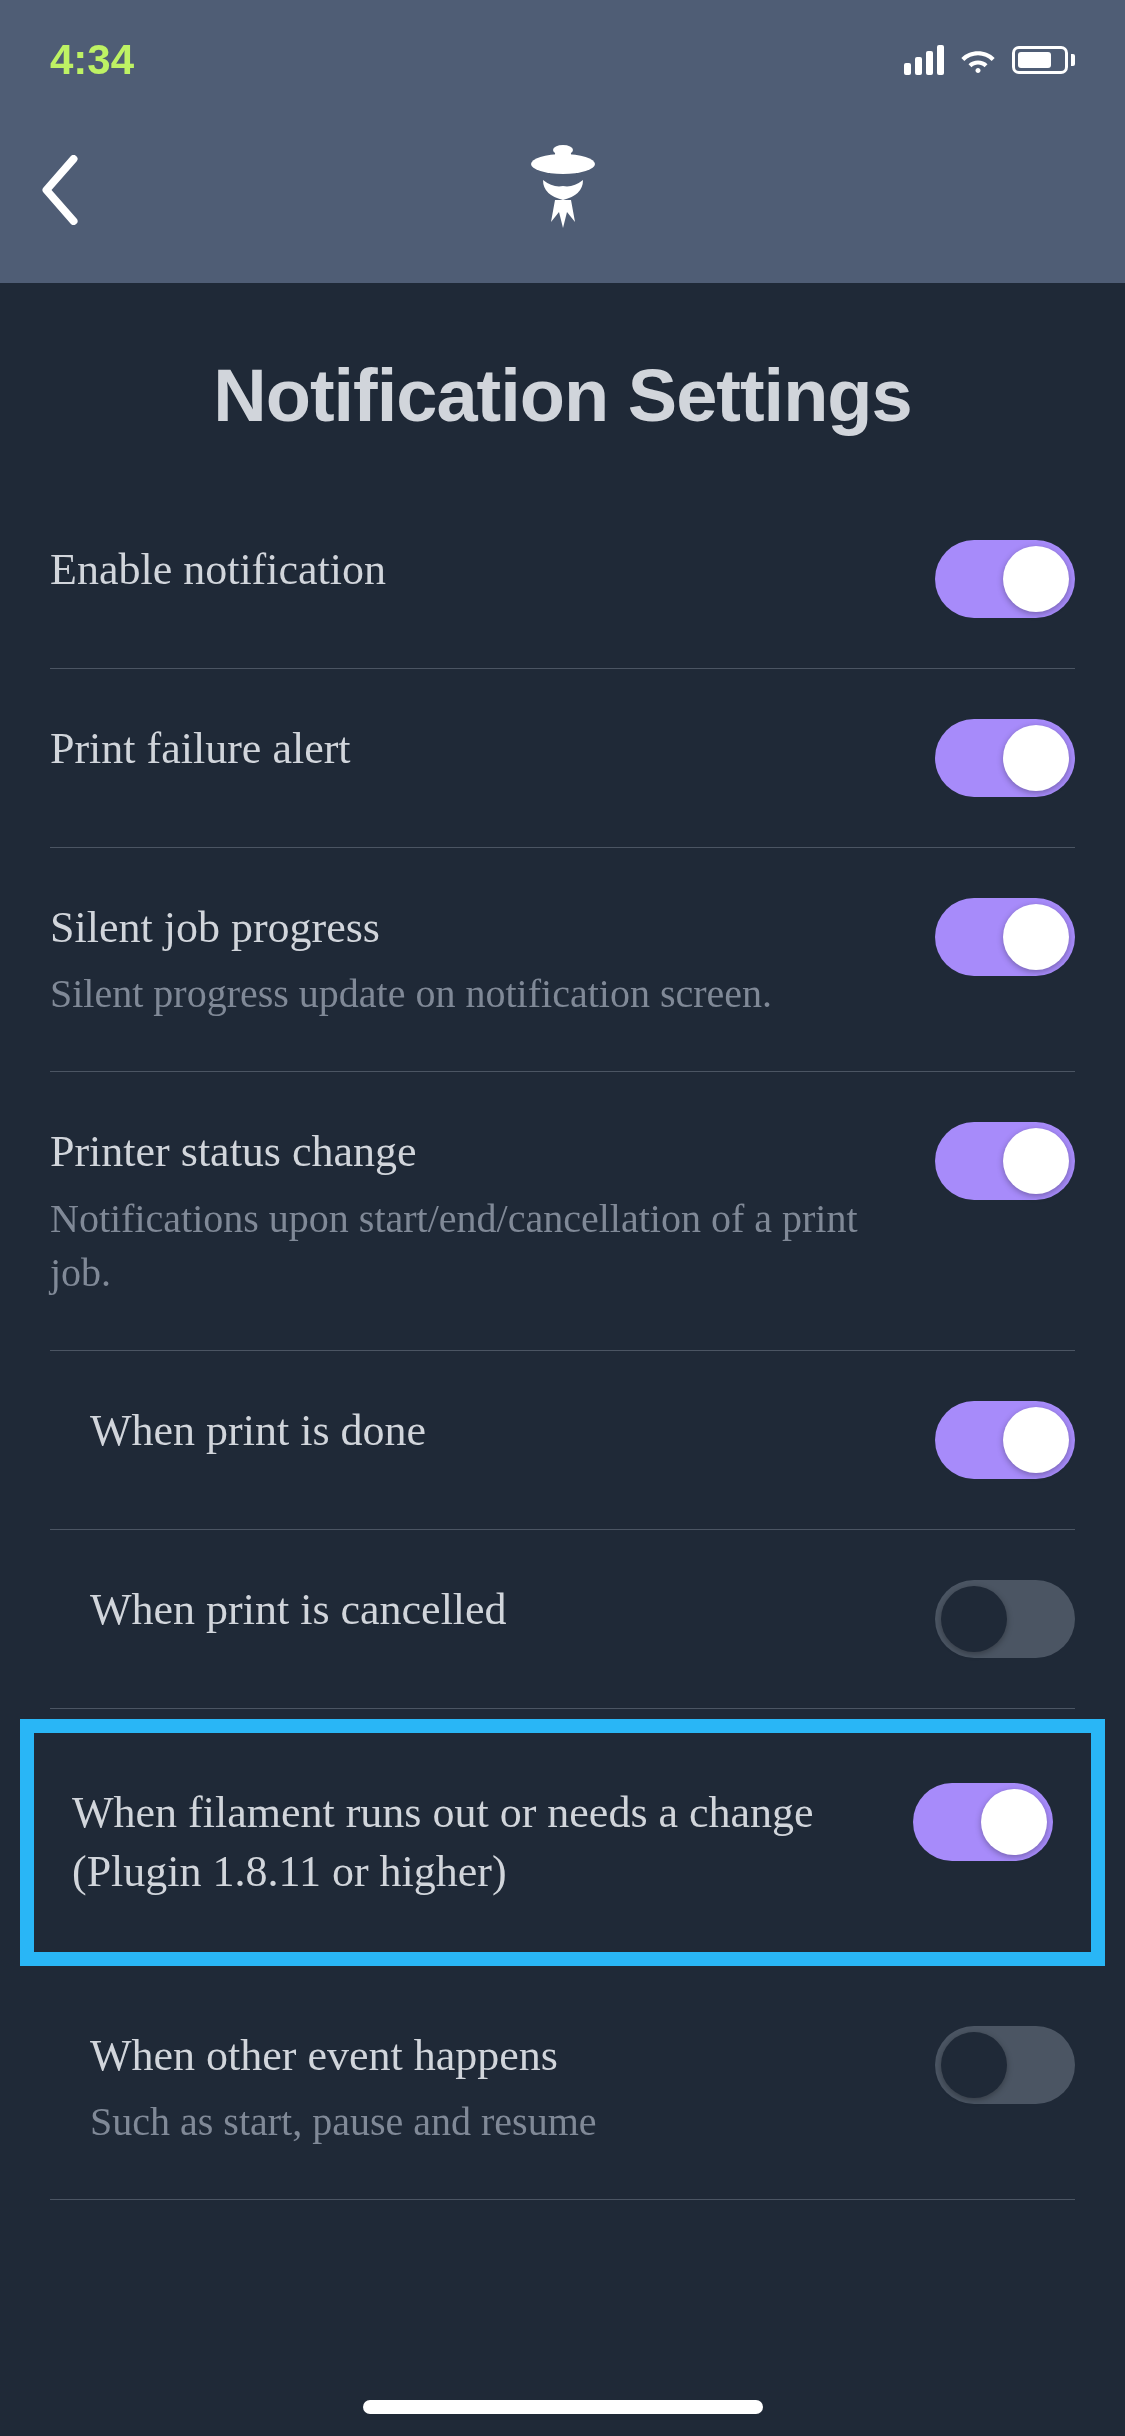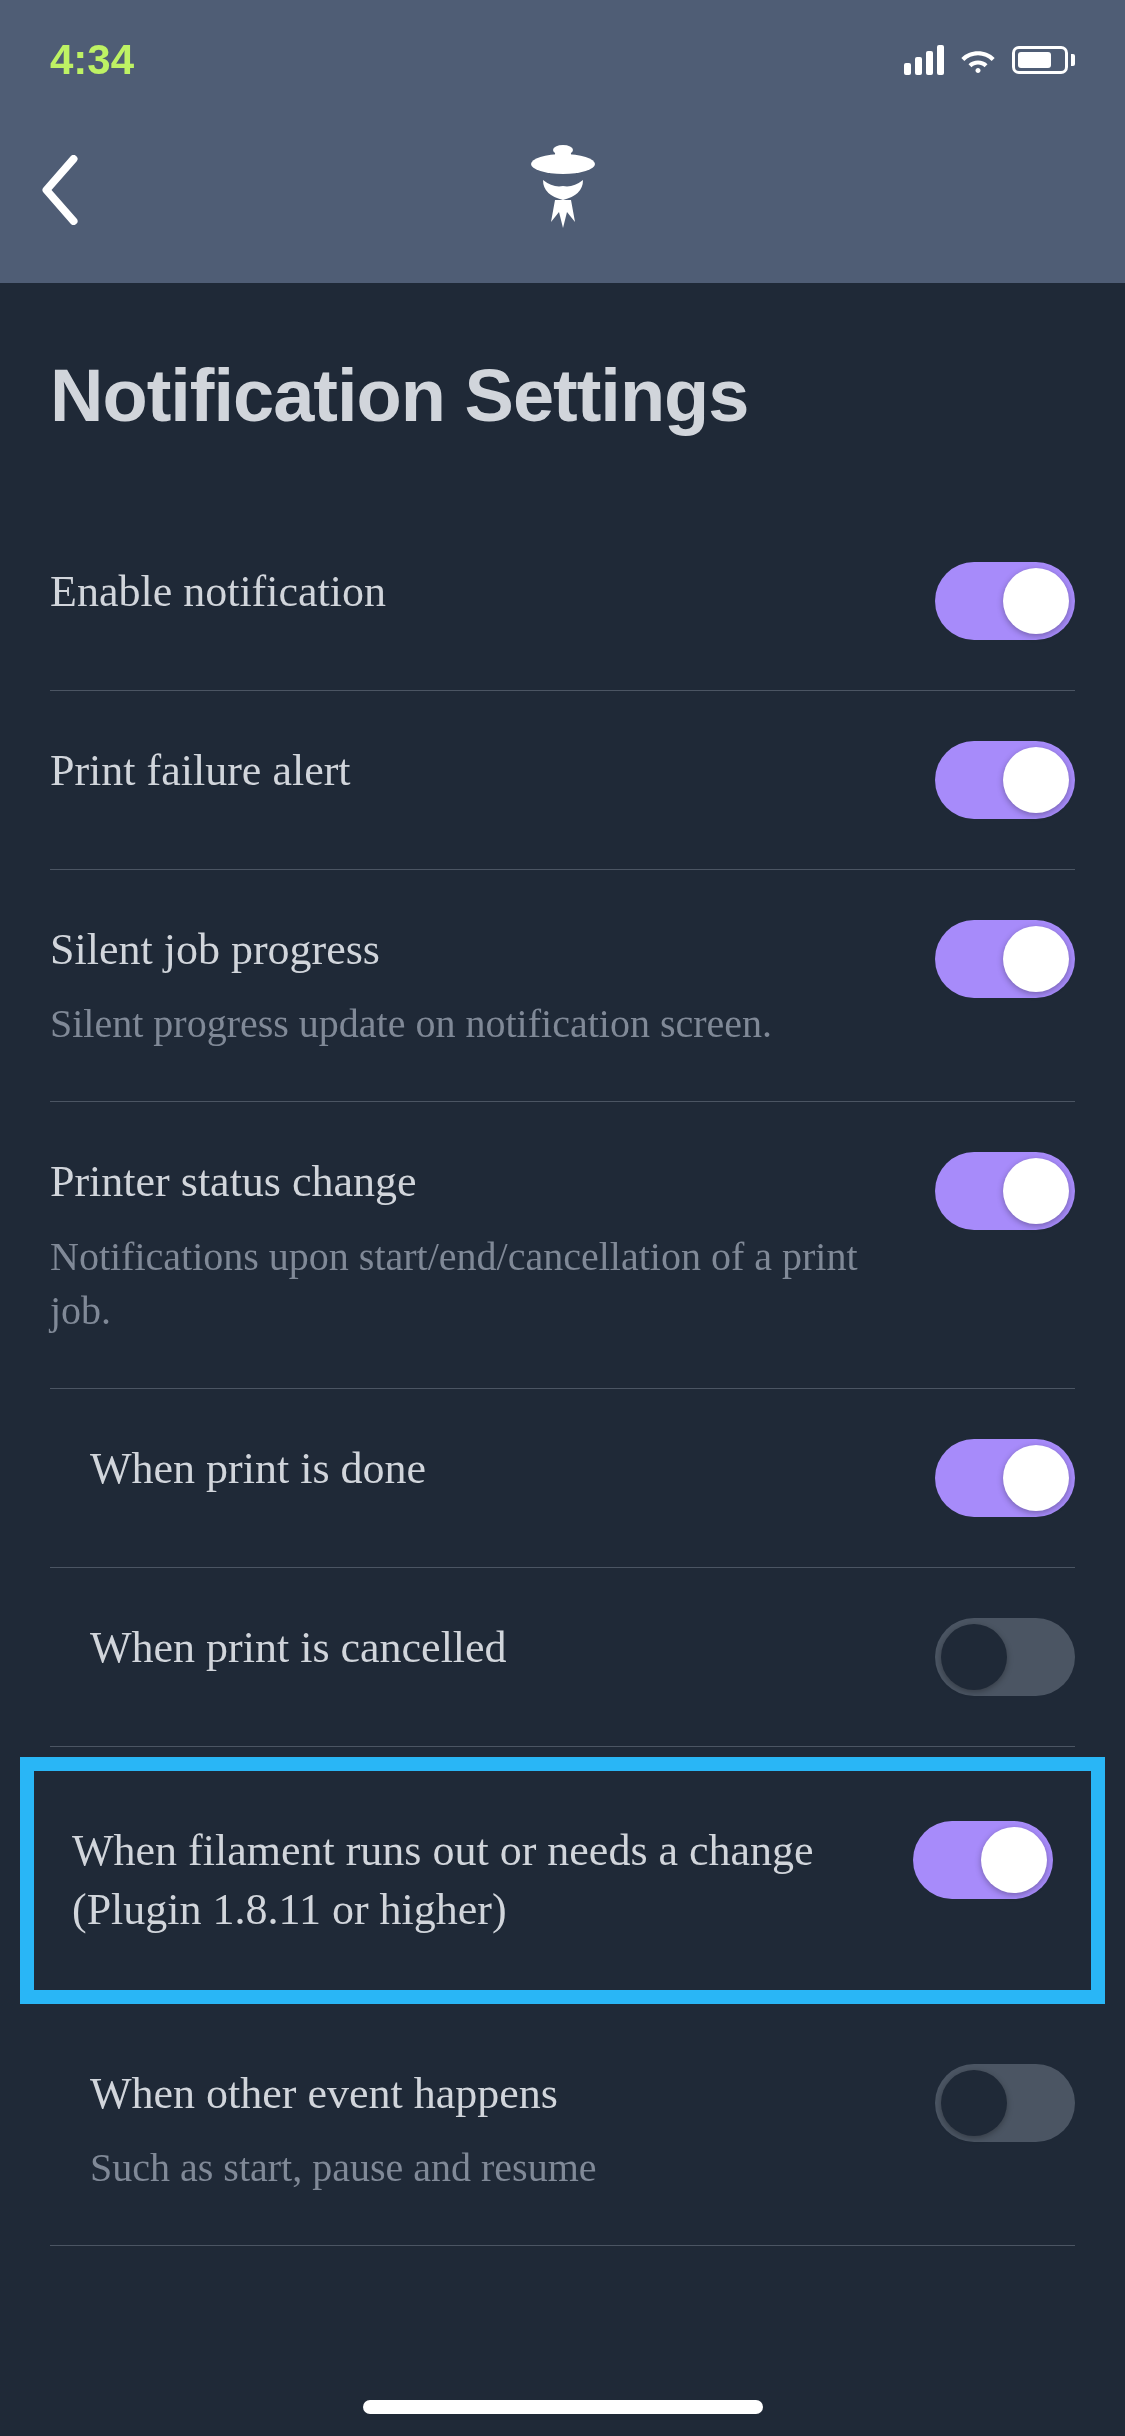--- a/index.html
+++ b/index.html
@@ -94,22 +94,23 @@
       width: 100px;
       height: 100px;
     }
     .content {
       padding: 70px 50px 0 50px;
     }
     .page-title {
       font-size: 74px;
       font-weight: 700;
       color: #d1d5db;
-      margin-bottom: 74px;
+      margin-bottom: 52px;
       letter-spacing: -1px;
+      text-align: center;
     }
     .setting-row {
       display: flex;
       align-items: flex-start;
       justify-content: flex-end;
       padding: 50px 0;
       border-bottom: 1px solid #4b5563;
       font-family: Liberation Serif, serif;
     }
     .setting-row.sub {
@@ -127,21 +128,21 @@
     }
     .setting-label {
       font-size: 44px;
       font-weight: 400;
       color: #d1d5db;
       line-height: 1.35;
     }
     .setting-desc {
       font-size: 40px;
       color: #808997;
-      margin-top: 18px;
+      margin-top: 10px;
       line-height: 1.35;
     }
     .toggle {
       width: 140px;
       height: 78px;
       border-radius: 40px;
       position: relative;
       flex-shrink: 0;
       cursor: pointer;
     }

